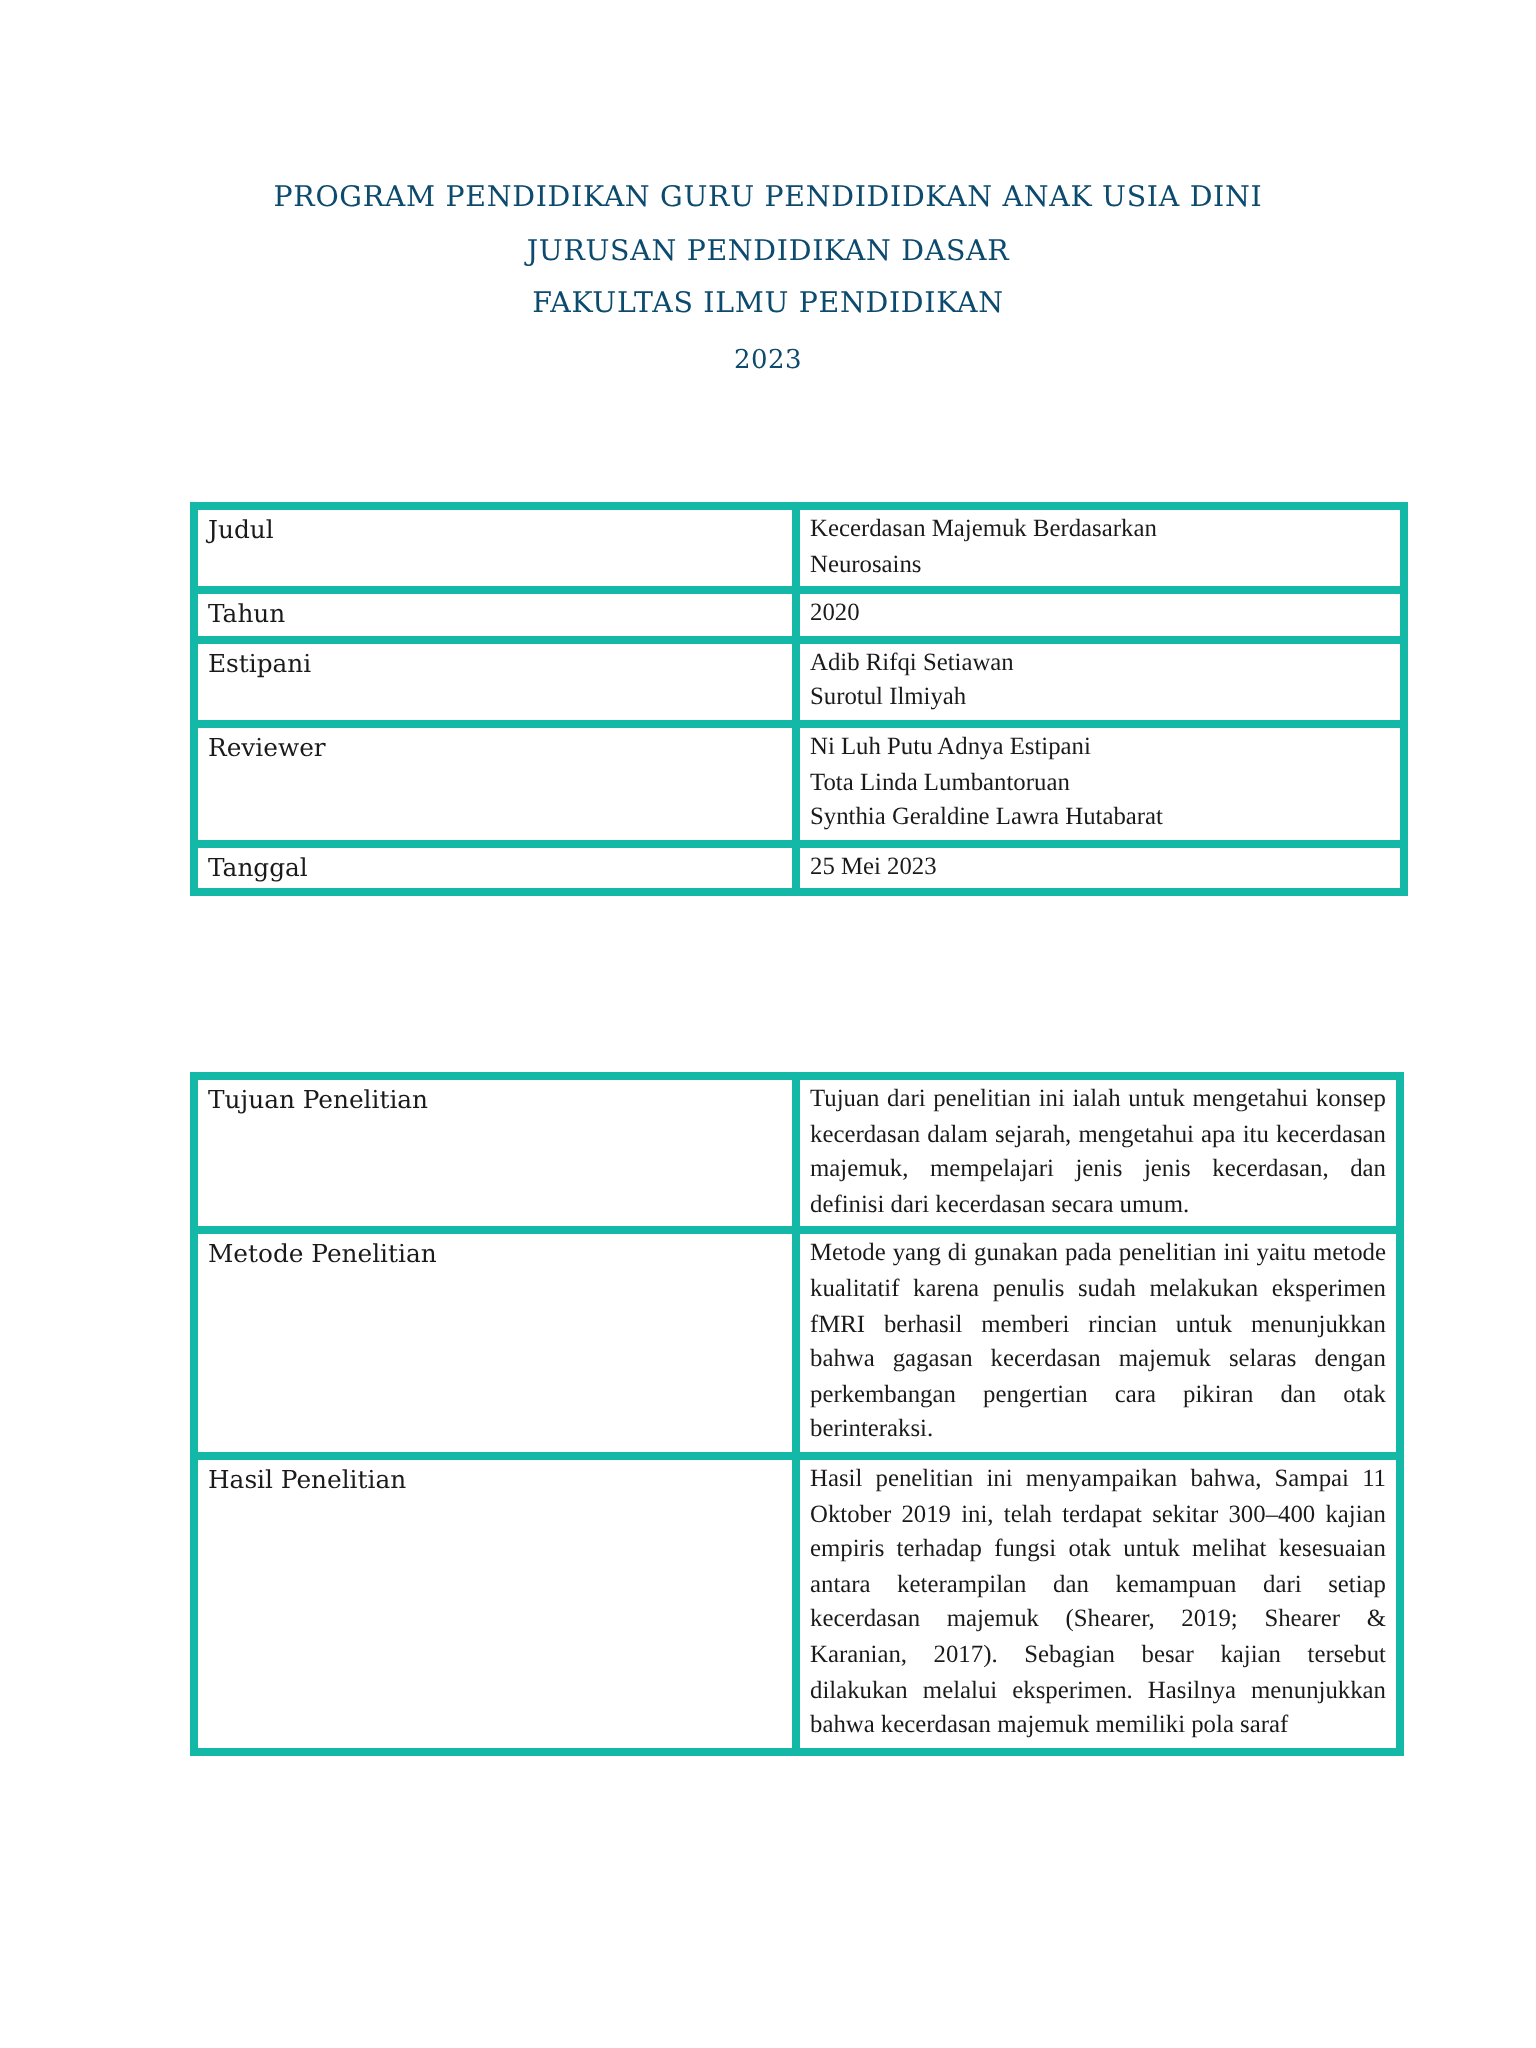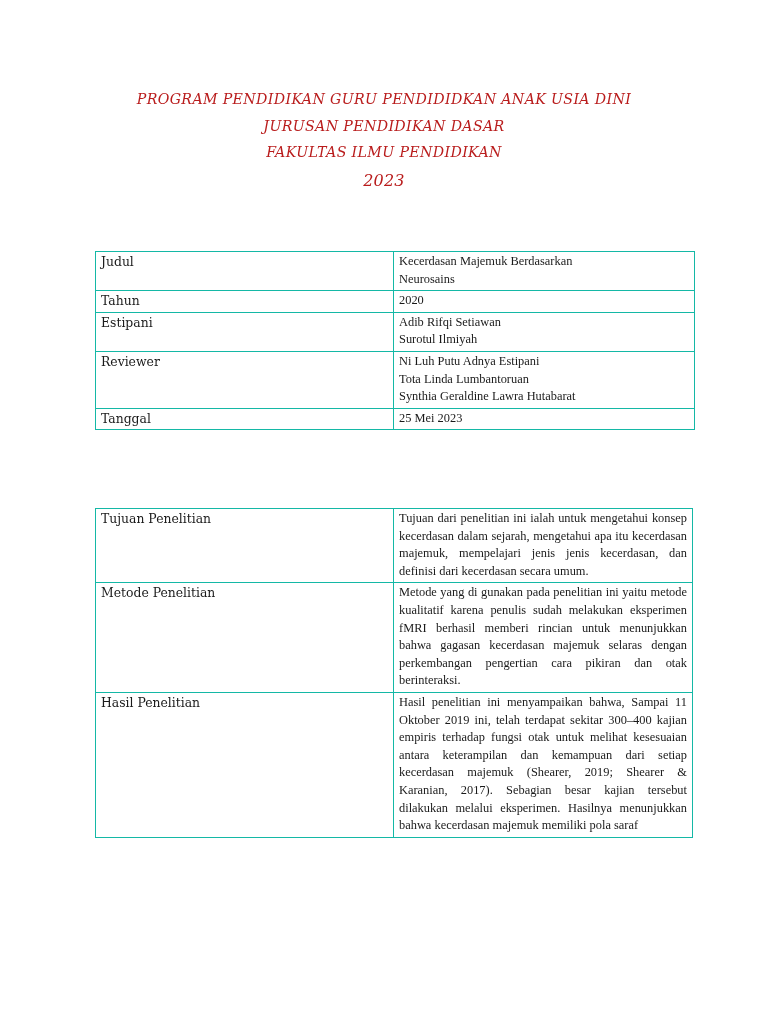--- a/index.html
+++ b/index.html
@@ -31,40 +31,39 @@
     position: absolute;
     left: 0;
     top: 86px;
     width: 768px;
     text-align: center;
   }
   .heading-line {
     font-size: 14.2px;
     letter-spacing: 0.35px;
     line-height: 26.5px;
-    color: #b91c1c;
+    color: #0c4a6e;
     white-space: nowrap;
-    font-style: italic;
   }
   .heading-line.year {
-    font-size: 16px;
+    font-size: 13px;
     letter-spacing: 0.2px;
     margin-top: 2px;
   }
 
   
   .doc-table {
     position: absolute;
     border-collapse: collapse;
     table-layout: fixed;
     font-size: 12.4px;
     line-height: 17.6px;
   }
   .doc-table td {
-    border: 1px solid #14b8a6;
+    border: 4px solid #14b8a6;
     vertical-align: top;
     padding: 1px 4px 2px 5px;
     margin-left: 36px;
   }
   .doc-table td.label {
     width: 288px;
     text-align: left;
   }
   .doc-table td.value {
     width: 292px;
@@ -76,21 +75,21 @@
     left: 95px;
     top: 251px;
     width: 581px;
   }
   #table-identitas td.label { width: 288px; }
   #table-identitas td.value { width: 291px; }
 
   
   #table-review {
     left: 95px;
-    top: 508px;
+    top: 536px;
     width: 578px;
   }
   #table-review td.label { width: 288px; }
   #table-review td.value { width: 288px; }
   #table-review td.value {
     text-align: justify;
     text-justify: inter-word;
     padding-right: 5px;
   }
   #table-review td.value p {

